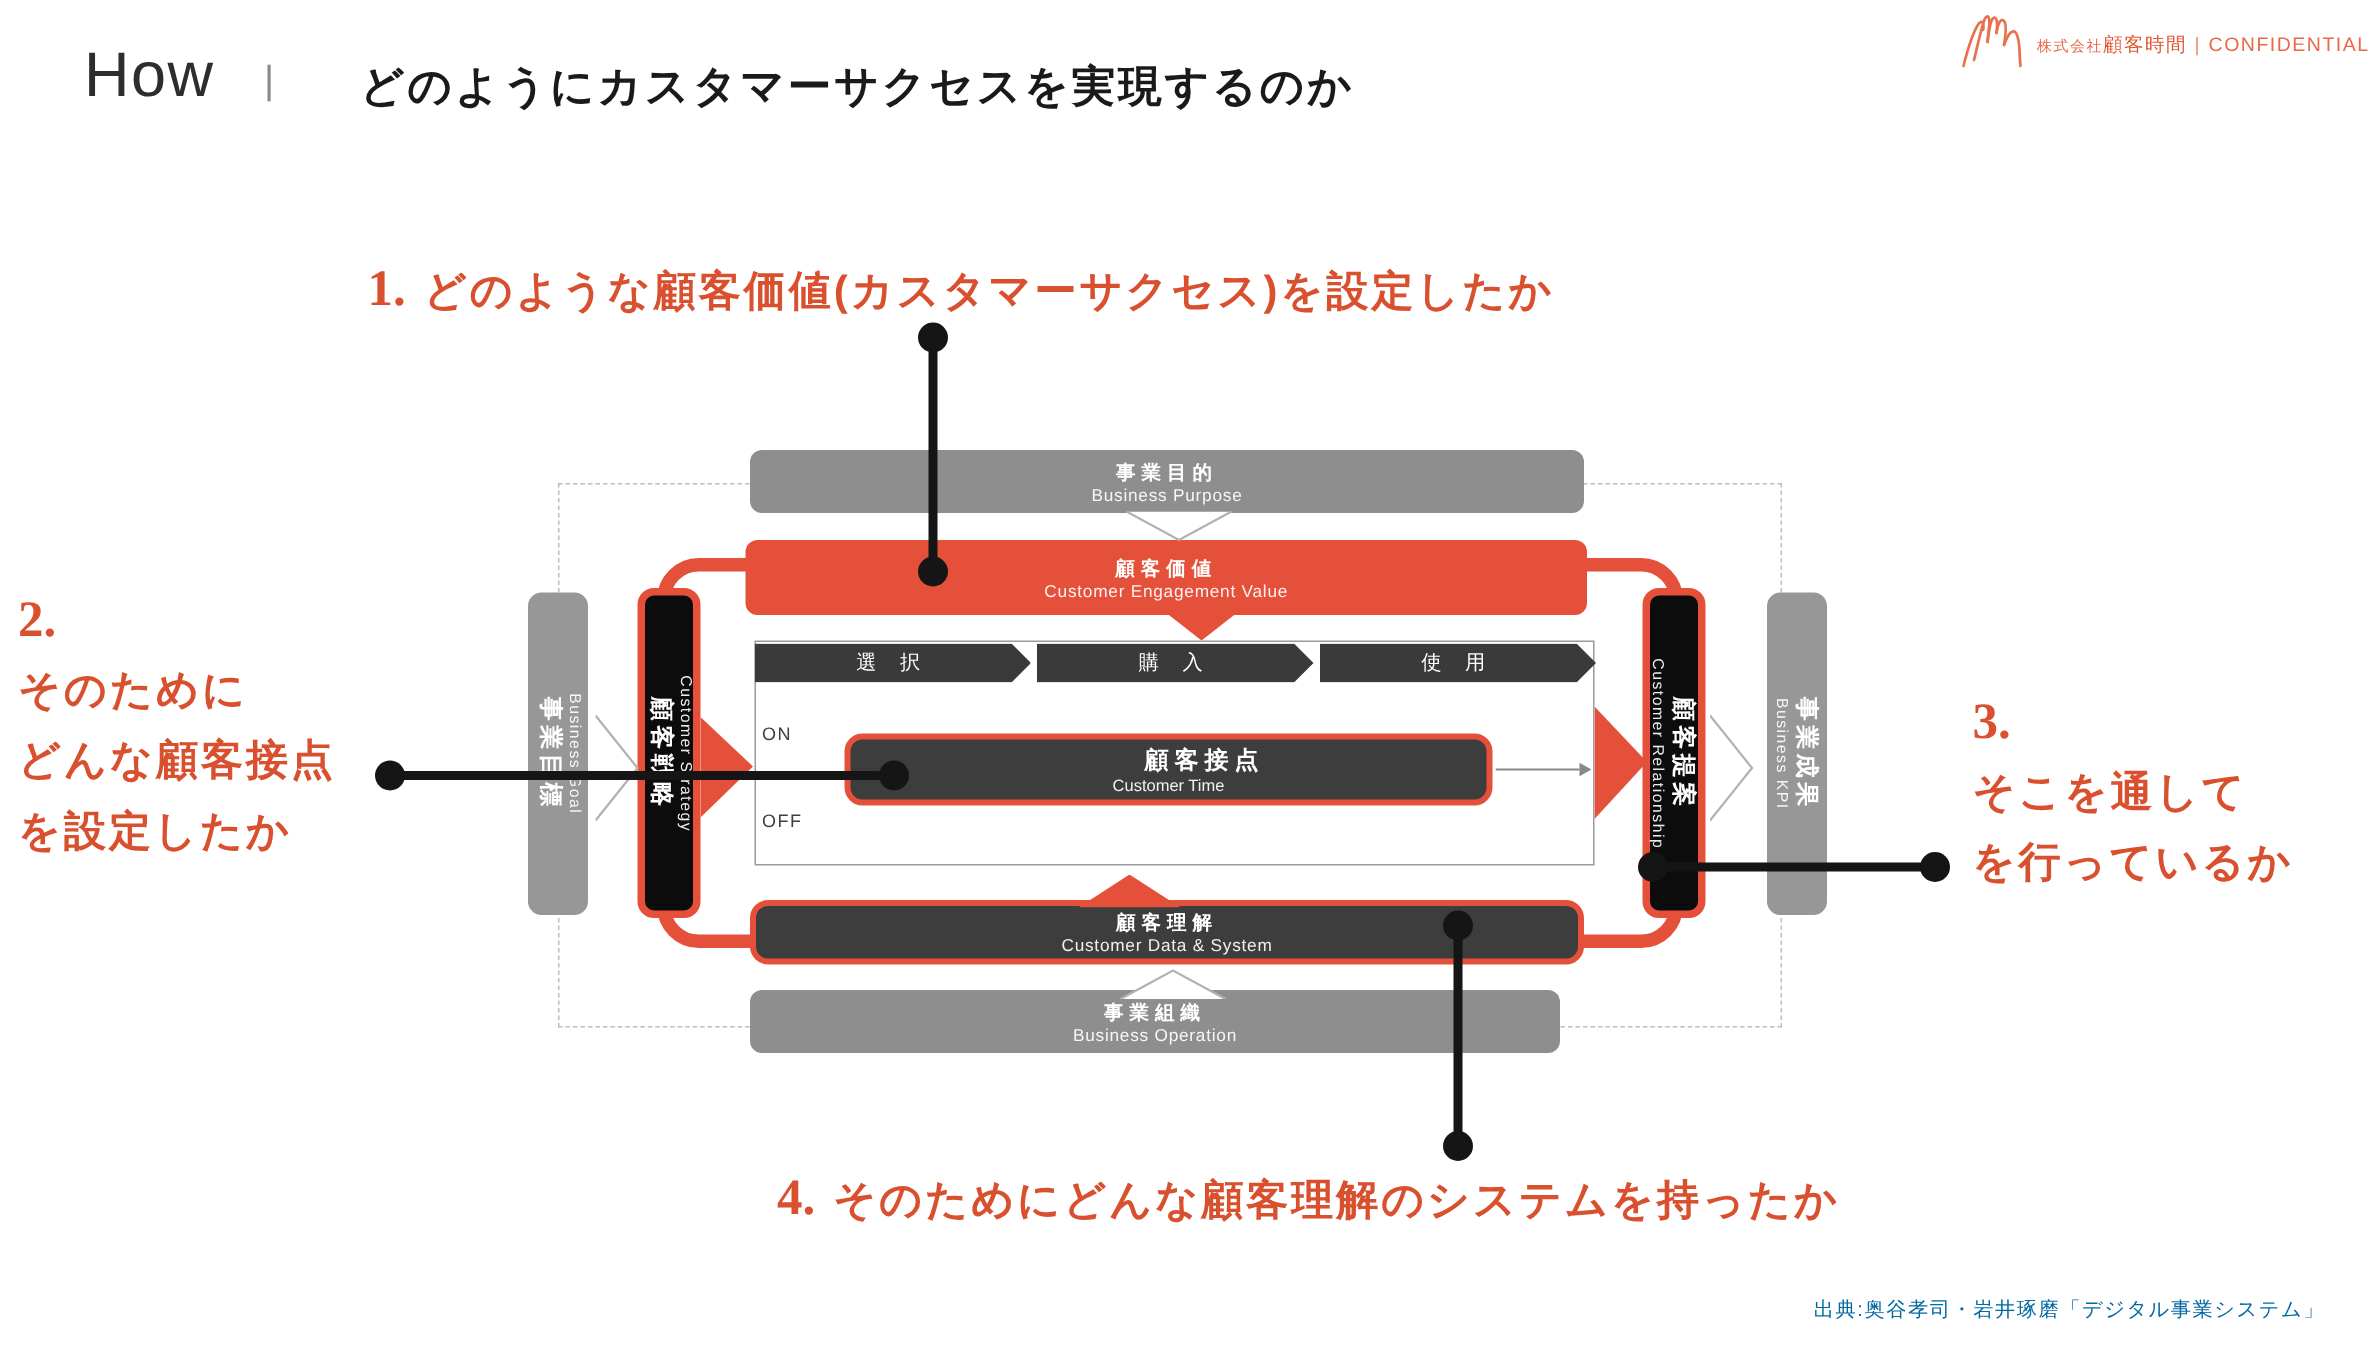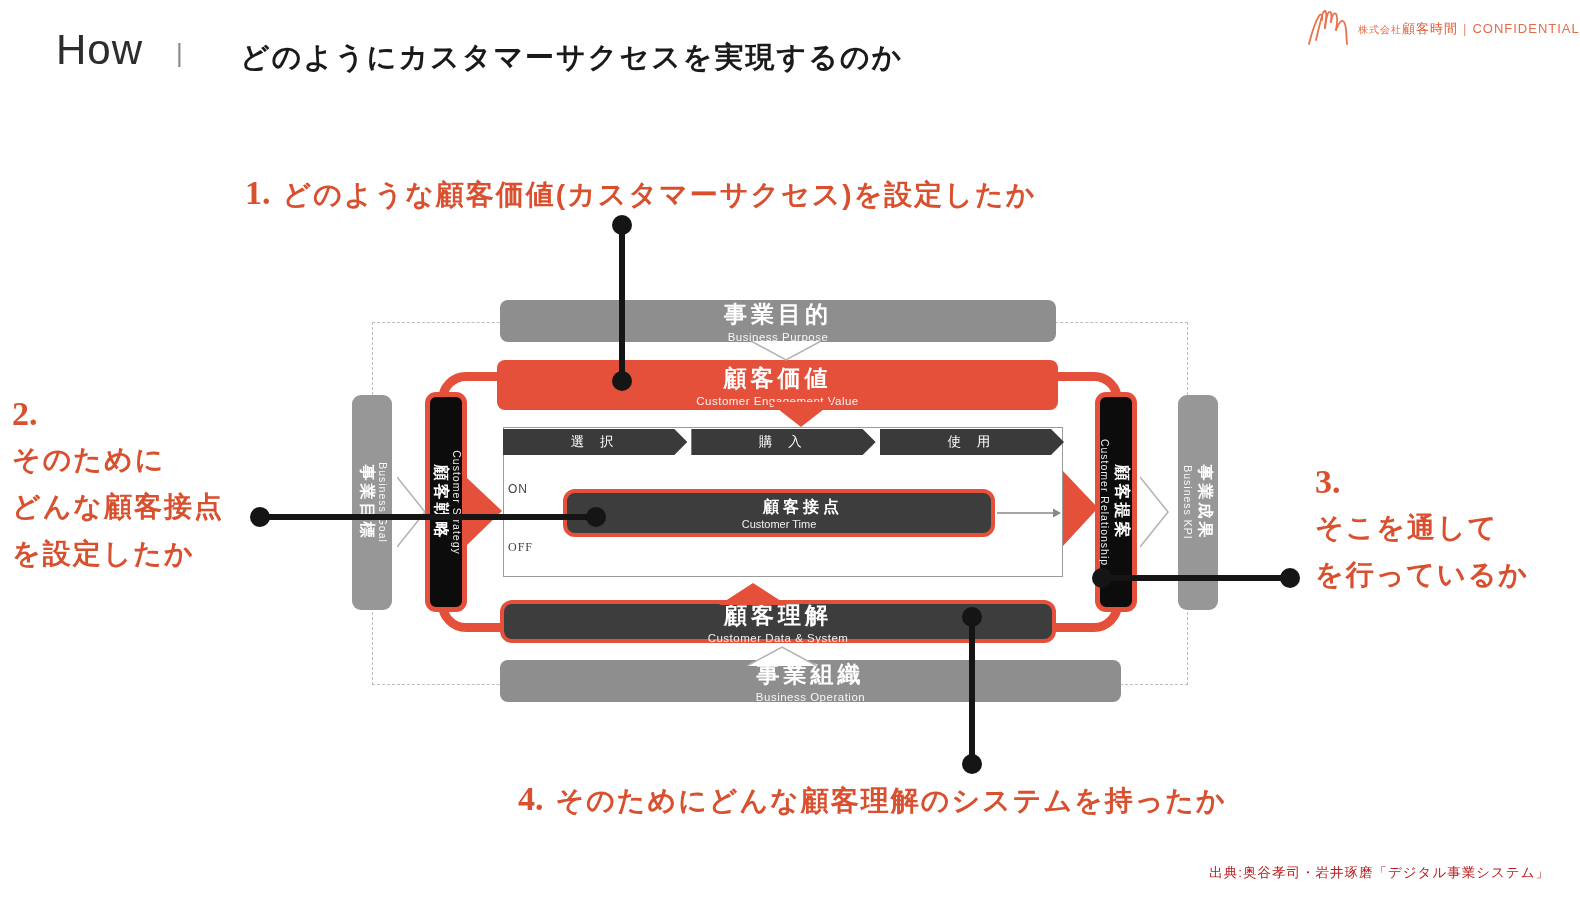--- a/index.html
+++ b/index.html
@@ -40,36 +40,36 @@
   .l2 { left:258px; top:514px; width:340px; height:6px; }
   .l3 { left:1100px; top:575px; width:190px; height:6px; }
   .l4 { left:969px; top:616px; width:6px; height:148px; }
 
   
   .dashedrect { left:372px; top:322px; width:816px; height:363px; border:1px dashed #bdbdbd; z-index:1; }
   .loop { left:438px; top:372px; width:684px; height:260px; border:9px solid #e5503a; border-radius:28px; z-index:2; }
 
   
   .bar { display:flex; flex-direction:column; align-items:center; justify-content:center; color:#fff; z-index:5; }
-  .bar .jp { font-size:23px; font-weight:bold; letter-spacing:4px; }
+  .bar .jp { font-size:13px; font-weight:bold; letter-spacing:4px; }
   .bar .en { font-size:11.5px; margin-top:1px; opacity:.92; letter-spacing:.5px; }
   .b-purpose   { left:500px; top:300px; width:556px; height:42px; background:#8e8e8e; border-radius:8px; }
   .b-value     { left:497px; top:360px; width:561px; height:50px; background:#e5503a; border-radius:8px; }
   .b-data      { left:500px; top:600px; width:556px; height:43px; background:#3d3d3d; border:4px solid #e5503a; border-radius:12px; }
-  .b-operation { left:500px; top:660px; width:621px; height:42px; background:#8e8e8e; border-radius:8px; }
+  .b-operation { left:500px; top:660px; width:540px; height:42px; background:#8e8e8e; border-radius:8px; }
 
   
   .whitebox { left:503px; top:427px; width:560px; height:150px; background:#fff; border:1px solid #9a9a9a; z-index:6; }
   .steps { left:503px; top:429px; width:561px; height:26px; display:flex; gap:4px; z-index:8; }
   .step { flex:1; background:#3a3a3a; color:#fff; font-size:13.5px; font-weight:normal; letter-spacing:6px;
           display:flex; align-items:center; justify-content:center;
           clip-path:polygon(0 0, calc(100% - 13px) 0, 100% 50%, calc(100% - 13px) 100%, 0 100%); }
   .onoff { font-size:12px; color:#3f3f3f; z-index:8; letter-spacing:1px; }
   .on  { left:508px; top:482px; }
-  .off { left:508px; top:540px;font-family:Liberation Serif, serif; }
+  .off { left:508px; top:540px; }
   .ctime { left:563px; top:489px; width:432px; height:48px; background:#3d3d3d; border:4px solid #e5503a;
            border-radius:12px; z-index:9; display:flex; flex-direction:column; align-items:center; justify-content:center; color:#fff; }
   .ctime .jp { font-size:16px; font-weight:bold; letter-spacing:4px;margin-left:48px; }
   .ctime .en { font-size:11px; opacity:.92; }
   .thinarrow { left:997px; top:506px; z-index:8; }
 
   
   .vbar { display:flex; align-items:center; justify-content:center; z-index:10; }
   .v-goal         { left:352px; top:395px; width:40px; height:215px; background:#979797; border-radius:9px; }
   .v-strategy     { left:425px; top:392px; width:42px; height:220px; background:#0c0c0c; border:5px solid #e5503a; border-radius:11px; z-index:11; }
@@ -84,21 +84,21 @@
   .chev-down  { left:750px; top:341px; }
   .chev-up    { left:746px; top:645px; }
   .chev-right-l { left:397px; top:476px; }
   .chev-right-r { left:1140px; top:476px; }
   .oarrow-l    { left:467px; top:478px; }
   .oarrow-r    { left:1063px; top:471px; }
   .oarrow-down { left:769px; top:402px; }
   .oarrow-up   { left:719px; top:583px; }
 
   
-  .citation { right:30px; top:864px; font-size:13.5px; color:#b91c1c; letter-spacing:1px; }
+  .citation { right:30px; top:864px; font-size:13.5px; color:#0369a1; letter-spacing:1px; }
 </style>
 </head>
 <body>
 
 <div id="stage">
 
   <div class="abs how">How</div>
   <div class="abs hsep">|</div>
   <div class="abs htitle">どのようにカスタマーサクセスを実現するのか</div>
 

